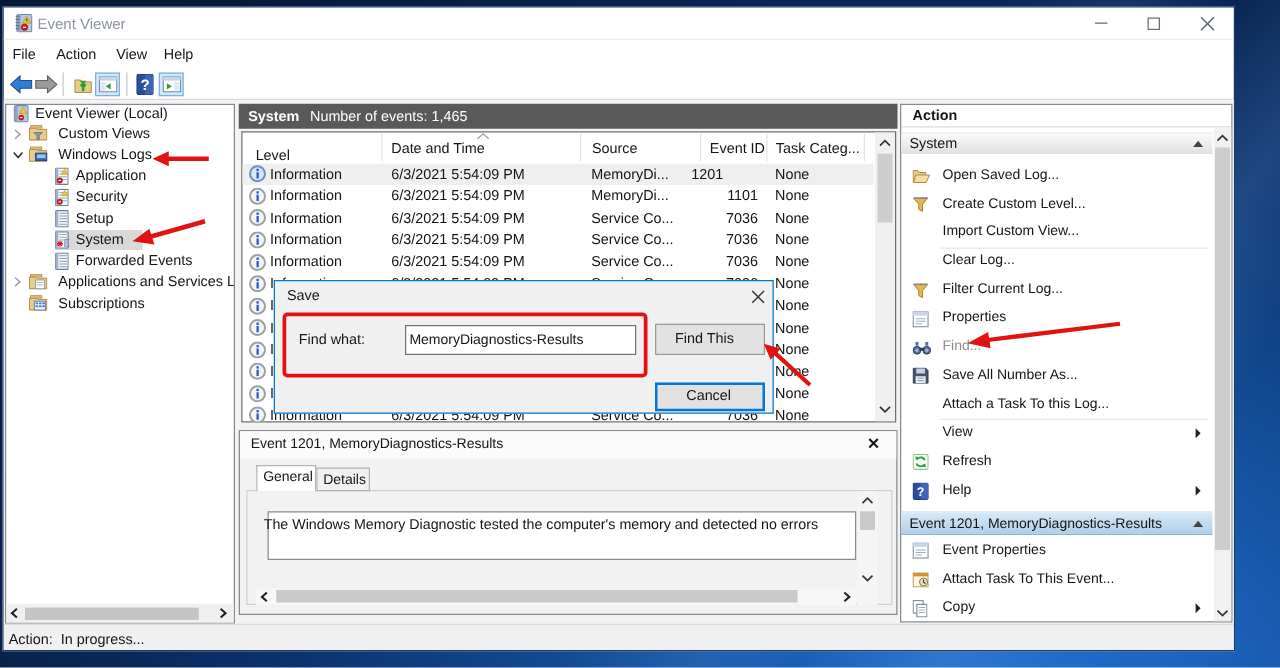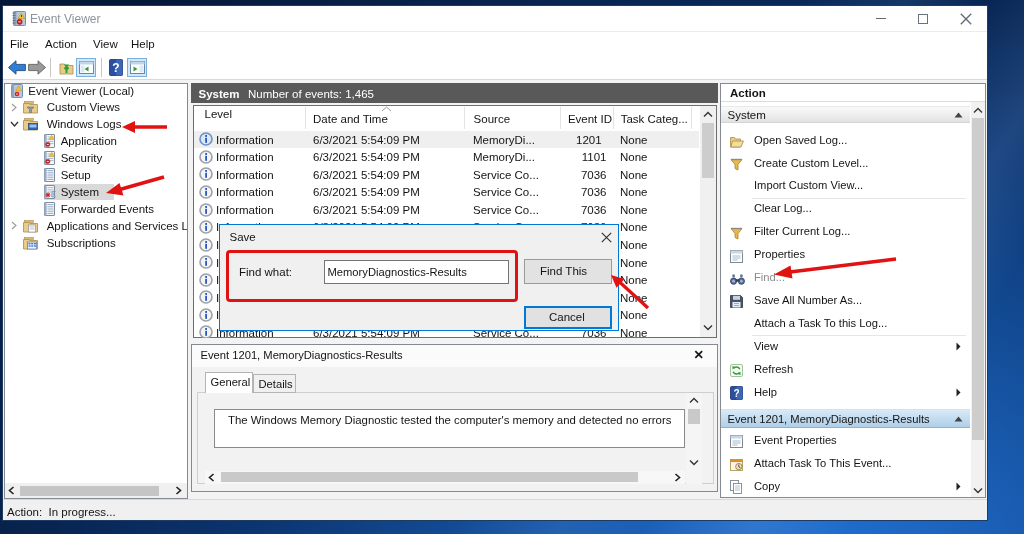--- a/index.html
+++ b/index.html
@@ -215,21 +215,21 @@
 <svg class="a" style="left:175px;top:486px" width="7" height="9" viewBox="0 0 7 9">
     <path d="M1.5 1 L5.5 4.5 L1.5 8" stroke="#222" stroke-width="1.6" fill="none"></path>
   </svg>
 
 <div class="a" style="left:191px;top:83px;width:527px;height:20px;background:#595959"></div>
 <div class="t b w" style="left:198.5px;top:86.5px">System</div>
 <div class="t w" style="left:248px;top:86.5px">Number of events: 1,465</div>
 
 <div class="a" style="left:193px;top:105px;width:524px;height:233px;background:#fff;border:1px solid #6e6e6e;overflow:hidden"></div>
 <div id="tbl" class="a" style="left:193px;top:105px;width:524px;height:233px;overflow:hidden">
-    <div class="t" style="left:11.5px;top:2px">Level</div>
+    <div class="t" style="left:11.5px;top:13px">Level</div>
     <div class="t" style="left:120px;top:6.5px">Date and Time</div>
     <div class="t" style="left:280.6px;top:6.5px">Source</div>
     <div class="t" style="left:374.9px;top:6.5px;width:38.8px;text-align:right">Event ID</div>
     <div class="t" style="left:427.7px;top:6.5px">Task Categ...</div>
     <svg class="a" style="left:188px;top:1px" width="11" height="6" viewBox="0 0 11 6">
       <path d="M1 5 L5.5 1 L10 5" stroke="#9a9a9a" stroke-width="1" fill="none"></path>
     </svg>
     <div class="a" style="left:112px;top:2px;width:1px;height:22px;background:#e3e3e3"></div>
     <div class="a" style="left:271px;top:2px;width:1px;height:22px;background:#e3e3e3"></div>
     <div class="a" style="left:367px;top:2px;width:1px;height:22px;background:#e3e3e3"></div>
@@ -237,21 +237,21 @@
     <div class="a" style="left:497.5px;top:2px;width:1px;height:22px;background:#e3e3e3"></div>
     <div class="a" style="left:1px;top:25.5px;width:505px;height:17.55px;background:#efefef"></div>
     <div class="a" style="left:6px;top:27.3px"><svg width="14" height="14" viewBox="0 0 14 14">
         <circle cx="7" cy="7" r="6" fill="#d9e7f6" stroke="#6c92c4" stroke-width="1.6"></circle>
         <rect x="6.2" y="3" width="1.8" height="1.9" fill="#2a56c0"></rect>
         <rect x="6.2" y="5.8" width="1.8" height="5" fill="#2a56c0"></rect>
       </svg></div>
     <div class="t" style="left:23px;top:27.7px">Information</div>
     <div class="t" style="left:120px;top:27.7px">6/3/2021 5:54:09 PM</div>
     <div class="t" style="left:280px;top:27.7px">MemoryDi...</div>
-    <div class="t" style="left:370px;top:27.7px;width:38.6px;text-align:right">1201</div>
+    <div class="t" style="left:360px;top:27.7px;width:38.6px;">1201</div>
     <div class="t" style="left:427px;top:27.7px">None</div>
     <div class="a" style="left:6px;top:44.849999999999994px"><svg width="14" height="14" viewBox="0 0 14 14">
         <circle cx="7" cy="7" r="6" fill="#f4f4f4" stroke="#9aa1a8" stroke-width="1.6"></circle>
         <rect x="6.2" y="3" width="1.8" height="1.9" fill="#2a56c0"></rect>
         <rect x="6.2" y="5.8" width="1.8" height="5" fill="#2a56c0"></rect>
       </svg></div>
     <div class="t" style="left:23px;top:45.25px">Information</div>
     <div class="t" style="left:120px;top:45.25px">6/3/2021 5:54:09 PM</div>
     <div class="t" style="left:280px;top:45.25px">MemoryDi...</div>
     <div class="t" style="left:374.9px;top:45.25px;width:38.6px;text-align:right">1101</div>
@@ -393,21 +393,21 @@
 <div class="t b" style="left:693.5px;top:347.5px;font-size:12.5px">✕</div>
 
 <div class="a" style="left:196.5px;top:392px;width:517.5px;height:92px;background:#f2f2f2;border:1px solid #cfcfcf"></div>
 
 <div class="a" style="left:252.5px;top:374px;width:43px;height:18.5px;background:#f0f0f0;border:1px solid #b4b4b4"></div>
 <div class="t" style="left:258.5px;top:377px;font-size:11.2px">Details</div>
 <div class="a" style="left:204.5px;top:371.5px;width:48px;height:21px;background:#fff;border:1px solid #b4b4b4;border-bottom:none"></div>
 <div class="t" style="left:210.5px;top:375px;font-size:11.2px">General</div>
 
 <div class="a" style="left:213.5px;top:409px;width:471px;height:39px;background:#fff;border:1px solid #8a8a8a"></div>
-<div class="t" style="left:228px;top:413px;font-size:11.4px">The Windows Memory Diagnostic tested the computer's memory and detected no errors</div>
+<div class="t" style="left:211px;top:413px;font-size:11.4px">The Windows Memory Diagnostic tested the computer's memory and detected no errors</div>
 
 <div class="a" style="left:686px;top:392.5px;width:16px;height:91px;background:#f5f5f5"></div>
 <div class="a" style="left:688px;top:409px;width:12px;height:15px;background:#c9c9c9"></div>
 <svg class="a" style="left:689px;top:397px" width="10" height="7" viewBox="0 0 10 7">
     <path d="M1 5.5 L5 1.5 L9 5.5" stroke="#333" stroke-width="1.4" fill="none"></path>
   </svg>
 <svg class="a" style="left:689px;top:459px" width="10" height="7" viewBox="0 0 10 7">
     <path d="M1 1.5 L5 5.5 L9 1.5" stroke="#333" stroke-width="1.4" fill="none"></path>
   </svg>
 

